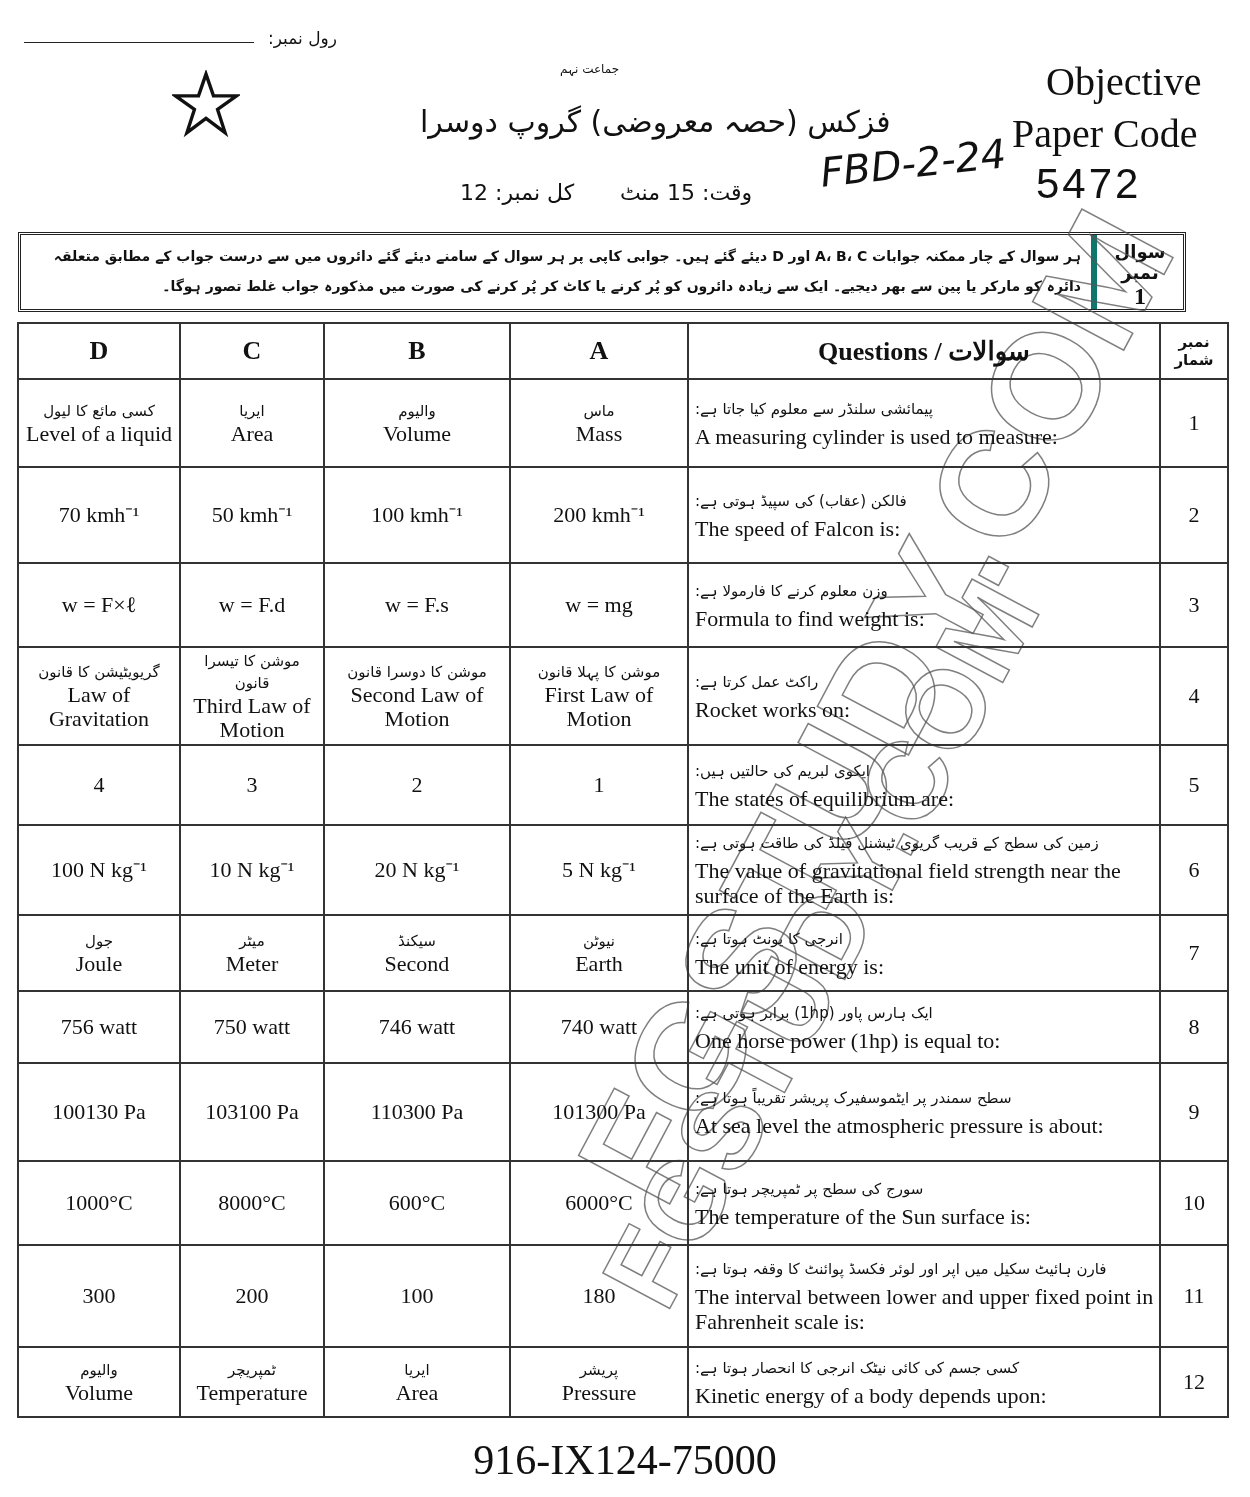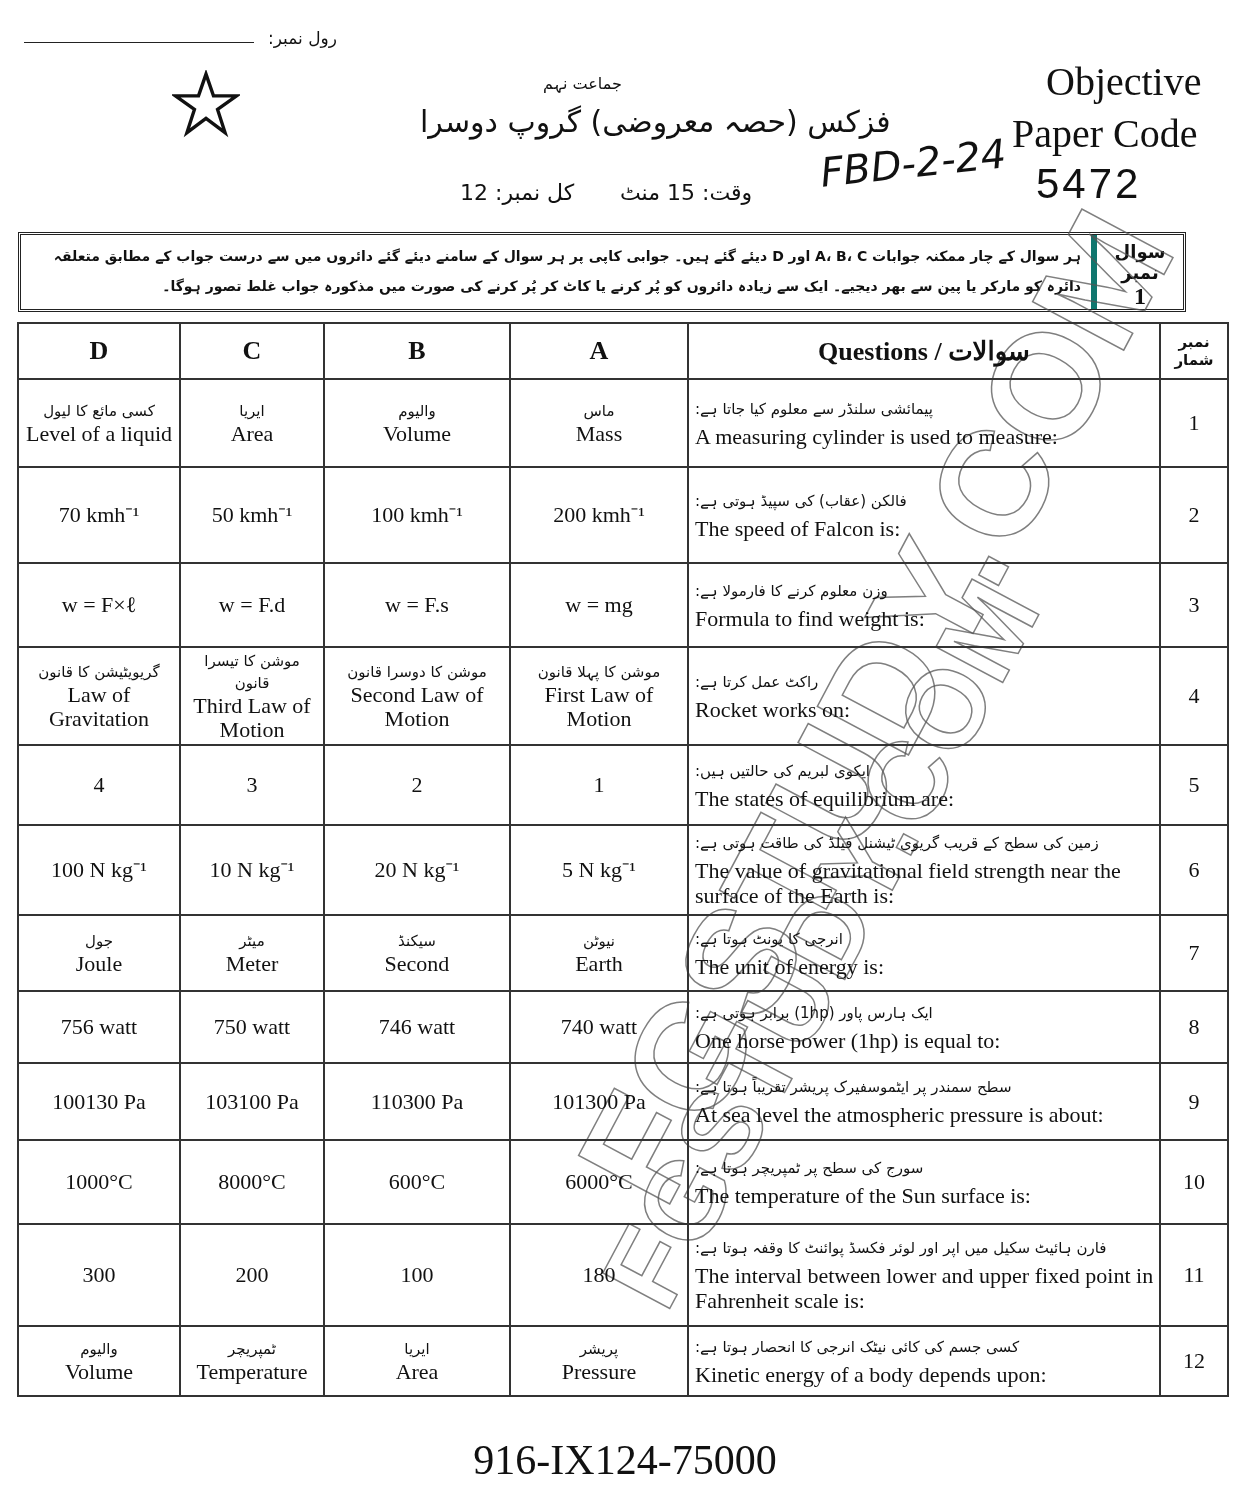--- a/index.html
+++ b/index.html
@@ -5,21 +5,21 @@
   html, body { margin: 0; padding: 0; background: #ffffff; }
   body { width: 1250px; height: 1497px; position: relative; overflow: hidden;
          font-family: "Liberation Serif", serif; color: #111; }
   .abs { position: absolute; }
   .urdu { font-family: "DejaVu Sans", sans-serif; direction: rtl; }
 
   
   .roll-line { left: 24px; top: 42px; width: 230px; border-top: 1px solid #222; }
   .roll-label { left: 268px; top: 28px; font-size: 17px; }
   .star { left: 172px; top: 70px; width: 68px; height: 68px; }
-  .class-label { left: 543px; top: 62px; font-size: 16px; margin-top: 12px; }
+  .class-label { left: 560px; top: 62px; font-size: 12px; }
   .subject-title { left: 420px; top: 104px; font-size: 30px; font-weight: normal; }
   .time-label { left: 620px; top: 180px; font-size: 22px; }
   .marks-label { left: 460px; top: 180px; font-size: 22px; }
   .board-code { left: 820px; top: 140px; font-size: 40px; font-style: italic;
                 font-family: "DejaVu Sans", sans-serif; transform: rotate(-6deg); }
   .objective { left: 1028px; top: 58px; font-size: 40px; margin-left: 18px; }
   .paper-code-label { left: 1012px; top: 110px; font-size: 40px; }
   .paper-code { left: 1036px; top: 160px; font-size: 42px; letter-spacing: 3px;
                 font-family: "Liberation Sans", sans-serif; }
 
@@ -264,21 +264,21 @@
         </td>
         <td>
           <span class="opt-en">740 watt</span>
         </td>
         <td class="question">
           <span class="q-urdu">ایک ہارس پاور (1hp) برابر ہوتی ہے:</span>
           <span class="q-en">One horse power (1hp) is equal to:</span>
         </td>
         <td class="sr">8</td>
       </tr>
-      <tr style="height: 77px;">
+      <tr style="height: 98px;">
         <td>
           <span class="opt-en">100130 Pa</span>
         </td>
         <td>
           <span class="opt-en">103100 Pa</span>
         </td>
         <td>
           <span class="opt-en">110300 Pa</span>
         </td>
         <td>

